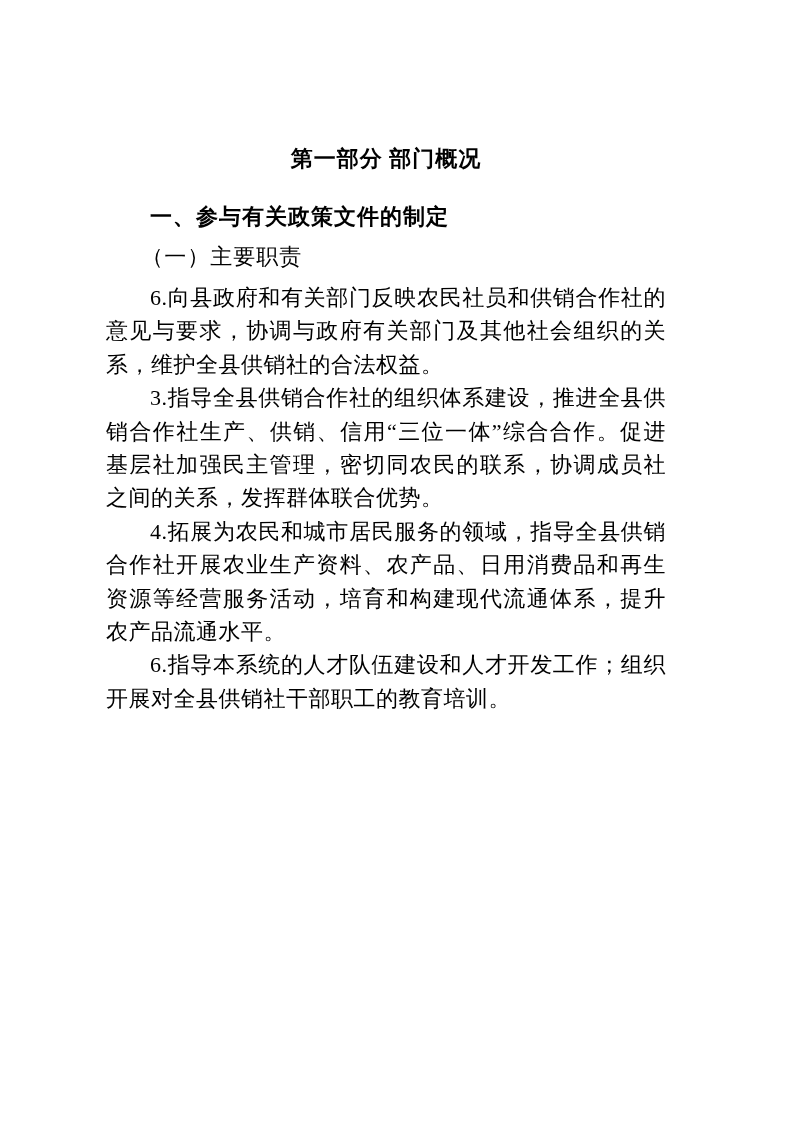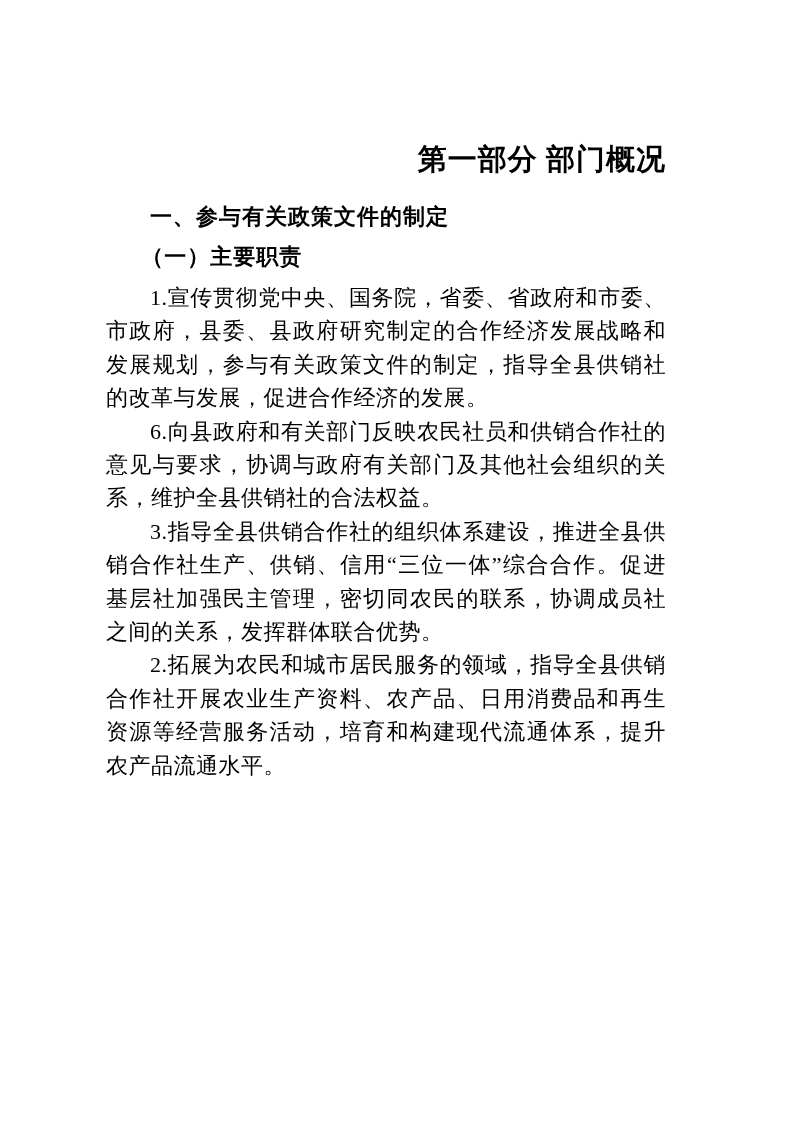--- a/index.html
+++ b/index.html
@@ -17,41 +17,41 @@
   }
   .content {
     position: absolute;
     left: 106px;
     top: 0;
     width: 560px;
   }
   .doc-title {
     margin: 140px 0 0 0;
     font-family: "Liberation Serif", "DejaVu Serif", serif;
-    font-size: 29px;
+    font-size: 22px;
     font-weight: bold;
     line-height: 38px;
-    text-align: right;
+    text-align: center;
     letter-spacing: 1px;
     white-space: nowrap;
   }
   .section-heading {
     margin: 24px 0 0 0;
     font-family: "Liberation Sans", "DejaVu Sans", sans-serif;
     font-size: 22px;
     font-weight: bold;
     line-height: 30px;
     text-indent: 2em;
     letter-spacing: 1px;
   }
   .subsection-heading {
     margin: 10px 0 0 0;
     font-family: "Liberation Serif", "DejaVu Serif", serif;
     font-size: 22px;
-    font-weight: bold;
+    font-weight: normal;
     line-height: 30px;
     text-indent: 1.6em;
     letter-spacing: 1px;
   }
   .body-text {
     margin-top: 9px;
   }
   .body-text p {
     margin: 0;
     font-family: "Liberation Serif", "DejaVu Serif", serif;
@@ -66,19 +66,19 @@
 </style>
 </head>
 <body>
 
 <div class="page">
   <div class="content">
     <h1 class="doc-title">第一部分 部门概况</h1>
     <h2 class="section-heading">一、参与有关政策文件的制定</h2>
     <h3 class="subsection-heading">（一）主要职责</h3>
     <div class="body-text">
-      <p>1.宣传贯彻党中央、国务院，省委、省政府和市委、市政府，县委、县政府研究制定的合作经济发展战略和发展规划，参与有关政策文件的制定，指导全县供销社的改革与发展，促进合作经济的发展。</p>
       <p>6.向县政府和有关部门反映农民社员和供销合作社的意见与要求，协调与政府有关部门及其他社会组织的关系，维护全县供销社的合法权益。</p>
       <p>3.指导全县供销合作社的组织体系建设，推进全县供销合作社生产、供销、信用“三位一体”综合合作。促进基层社加强民主管理，密切同农民的联系，协调成员社之间的关系，发挥群体联合优势。</p>
-      <p>2.拓展为农民和城市居民服务的领域，指导全县供销合作社开展农业生产资料、农产品、日用消费品和再生资源等经营服务活动，培育和构建现代流通体系，提升农产品流通水平。</p>
+      <p>4.拓展为农民和城市居民服务的领域，指导全县供销合作社开展农业生产资料、农产品、日用消费品和再生资源等经营服务活动，培育和构建现代流通体系，提升农产品流通水平。</p>
+      <p>6.指导本系统的人才队伍建设和人才开发工作；组织开展对全县供销社干部职工的教育培训。</p>
     </div>
   </div>
 </div>
 
 </body></html>

